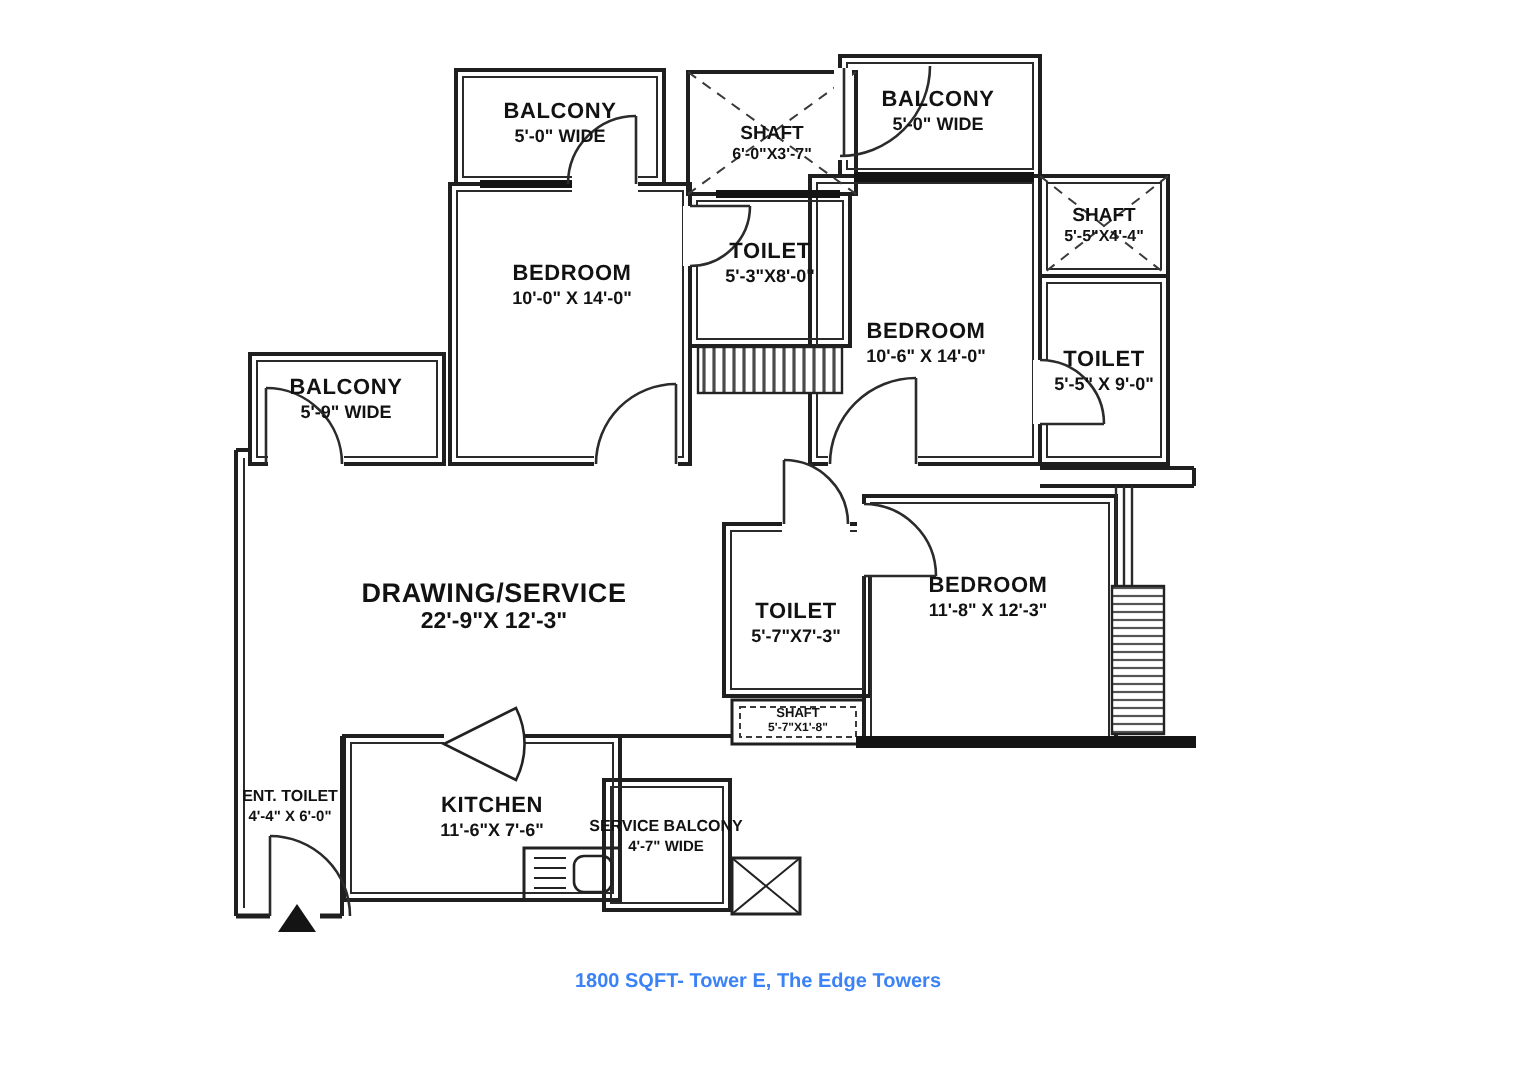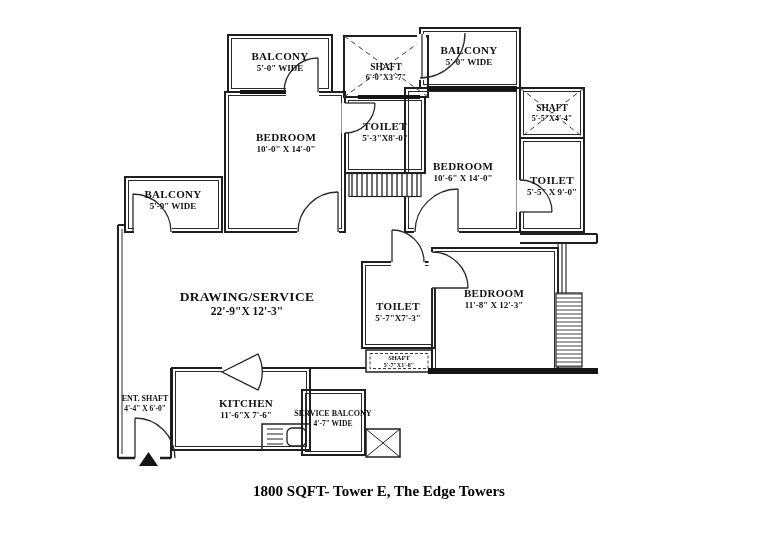--- a/index.html
+++ b/index.html
@@ -1,34 +1,34 @@
 <!DOCTYPE html>
 <html><head>
 <meta charset="utf-8">
 <style>
   html,body{margin:0;padding:0;background:#fff;}
   #stage{position:relative;width:760px;height:534px;background:#ffffff;overflow:hidden;
-         font-family:Liberation Serif, serif;}
+         font-family:Liberation Sans, sans-serif;}
   #plan-svg{position:absolute;left:0;top:0;}
   .label{position:absolute;transform:translate(-50%,-50%);text-align:center;color:#121212;
          font-weight:700;white-space:nowrap;line-height:1.2;pointer-events:none;}
   .label .nm,.label .dm{display:block;}
   .md .nm{font-size:11px;letter-spacing:.3px;}
   .md .dm{font-size:9px;}
   .lg .nm{font-size:13.5px;letter-spacing:.3px;}
   .lg .dm{font-size:11.5px;}
   .sm .nm{font-size:9.5px;}
   .sm .dm{font-size:8px;}
   .xs .nm{font-size:8px;}
   .xs .dm{font-size:7.5px;}
   .xxs .nm{font-size:6.5px;}
   .xxs .dm{font-size:6px;}
   .wrap{white-space:normal;width:80px;}
   #title{position:absolute;left:379px;top:491px;transform:translate(-50%,-50%);
-         font-size:15px;font-weight:700;color:#000000;white-space:nowrap;}
+         font-size:10px;font-weight:700;color:#3b82f6;white-space:nowrap;}
 </style>
 </head>
 <body>
 
 <div id="stage">
 
 <svg id="plan-svg" width="760" height="534" viewBox="0 0 760 534">
   <defs>
     <pattern id="vhatch" width="5" height="8" patternUnits="userSpaceOnUse">
       <rect width="5" height="8" fill="#ffffff"></rect>
@@ -213,21 +213,21 @@
   </div>
   <div class="label xxs" style="left:399px;top:361px">
     <span class="nm">SHAFT</span>
     <span class="dm">5'-7"X1'-8"</span>
   </div>
   <div class="label md" style="left:494px;top:299px">
     <span class="nm">BEDROOM</span>
     <span class="dm">11'-8" X 12'-3"</span>
   </div>
   <div class="label xs" style="left:145px;top:403px">
-    <span class="nm">ENT. SHAFT</span>
+    <span class="nm">ENT. TOILET</span>
     <span class="dm">4'-4" X 6'-0"</span>
   </div>
   <div class="label md" style="left:246px;top:409px">
     <span class="nm">KITCHEN</span>
     <span class="dm">11'-6"X 7'-6"</span>
   </div>
   <div class="label xs" style="left:333px;top:418px">
     <span class="nm wrap">SERVICE BALCONY</span>
     <span class="dm">4'-7" WIDE</span>
   </div>

